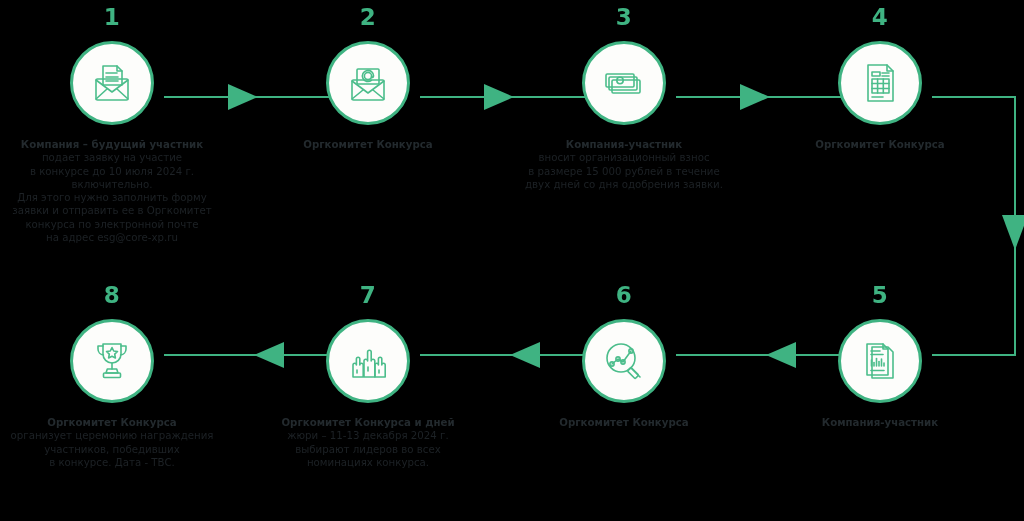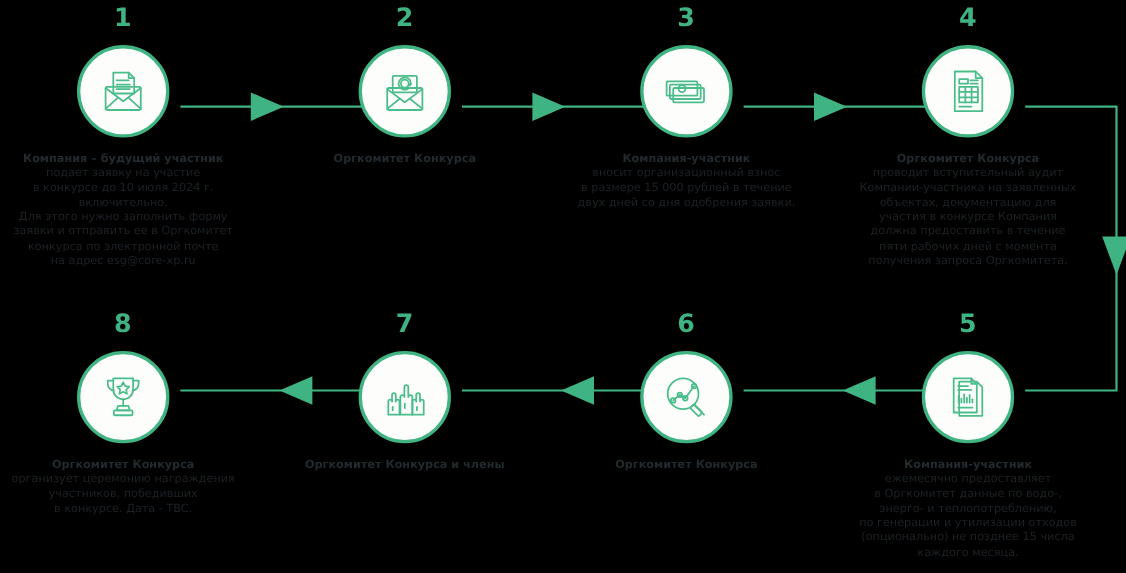--- a/index.html
+++ b/index.html
@@ -197,21 +197,20 @@
           <line x1="14" y1="22.5" x2="31" y2="22.5"></line>
           <line x1="14" y1="27.5" x2="31" y2="27.5"></line>
           <line x1="19.6" y1="18" x2="19.6" y2="32"></line>
           <line x1="25.3" y1="18" x2="25.3" y2="32"></line>
           <line x1="14" y1="36" x2="25" y2="36"></line>
         </svg>
       </div>
     </div>
     <div class="step-caption">
       <div class="cap-title">Оргкомитет Конкурса</div>
-      <div class="cap-body">проводит вступительный аудит<br>Компании-участника на заявленных<br>объектах, документацию для<br>участия в конкурсе Компания<br>должна предоставить в течение<br>пяти рабочих дней с момента<br>получения запроса Оргкомитета.</div>
     </div>
   </div>
 
   <div class="step" style="left:752px; top:284px;">
     <div class="step-number">5</div>
     <div class="circle-wrap">
       <div class="circle">
         <svg class="icon-svg" viewBox="0 0 44 44">
           <path d="M14 8 h16 l5 5 v26 H14 Z"></path>
           <path d="M9 5 h16 l5 5 v26 H9 Z"></path>
@@ -223,21 +222,20 @@
           <line x1="16" y1="27" x2="16" y2="23.5"></line>
           <line x1="18.5" y1="27" x2="18.5" y2="19.5"></line>
           <line x1="21" y1="27" x2="21" y2="22.5"></line>
           <line x1="23.5" y1="27" x2="23.5" y2="20"></line>
           <line x1="26" y1="27" x2="26" y2="24"></line>
         </svg>
       </div>
     </div>
     <div class="step-caption">
       <div class="cap-title">Компания-участник</div>
-      <div class="cap-body">ежемесячно предоставляет<br>в Оргкомитет данные по водо-,<br>энерго- и теплопотреблению,<br>по генерации и утилизации отходов<br>(опционально) не позднее 15 числа<br>каждого месяца.</div>
     </div>
   </div>
 
   <div class="step" style="left:496px; top:284px;">
     <div class="step-number">6</div>
     <div class="circle-wrap">
       <div class="circle">
         <svg class="icon-svg" viewBox="0 0 44 44">
           <circle cx="19" cy="19" r="14"></circle>
           <path d="M29 29 L38 38"></path>
@@ -263,21 +261,22 @@
           <path d="M18 38 V22 c0 -1 .8 -1.8 1.8 -1.8 s1.8 .8 1.8 1.8 v-9 c0 -1 .8 -1.8 1.8 -1.8 s1.8 .8 1.8 1.8 v9 c0 -1 .8 -1.8 1.8 -1.8 s1.8 .8 1.8 1.8 V38 Z"></path>
           <path d="M7 38 V26 c0 -1 .8 -1.7 1.7 -1.7 s1.7 .7 1.7 1.7 v-6 c0 -1 .8 -1.7 1.7 -1.7 s1.7 .7 1.7 1.7 v6 c0 -1 .8 -1.7 1.7 -1.7 s1.7 .7 1.7 1.7 V38 Z"></path>
           <path d="M29 38 V26 c0 -1 .8 -1.7 1.7 -1.7 s1.7 .7 1.7 1.7 v-6 c0 -1 .8 -1.7 1.7 -1.7 s1.7 .7 1.7 1.7 v6 c0 -1 .8 -1.7 1.7 -1.7 s1.7 .7 1.7 1.7 V38 Z"></path>
           <line x1="22" y1="28" x2="22" y2="32"></line>
           <line x1="11" y1="31" x2="11" y2="34"></line>
           <line x1="33" y1="31" x2="33" y2="34"></line>
         </svg>
       </div>
     </div>
     <div class="step-caption">
-      <div class="cap-title">Оргкомитет Конкурса и члены</div>
+      <div class="cap-title">Оргкомитет Конкурса и дней</div>
+      <div class="cap-body">жюри – 11-13 декабря 2024 г.<br>выбирают лидеров во всех<br>номинациях конкурса.</div>
     </div>
   </div>
 
   <div class="step" style="left:-16px; top:284px;">
     <div class="step-number">8</div>
     <div class="circle-wrap">
       <div class="circle">
         <svg class="icon-svg" viewBox="0 0 44 44">
           <path d="M13 5 h18 v10 a9 9 0 0 1 -18 0 Z"></path>
           <path d="M13 7 H8 v3 a6 6 0 0 0 5.4 6"></path>

